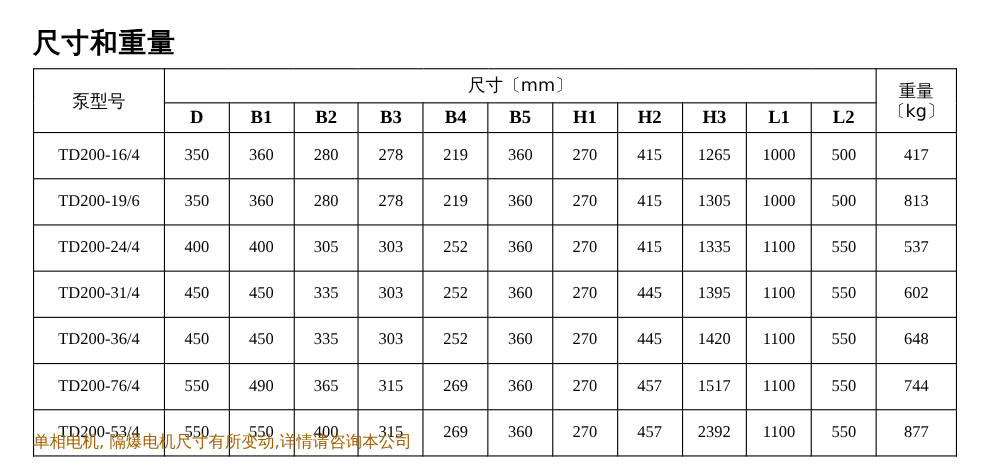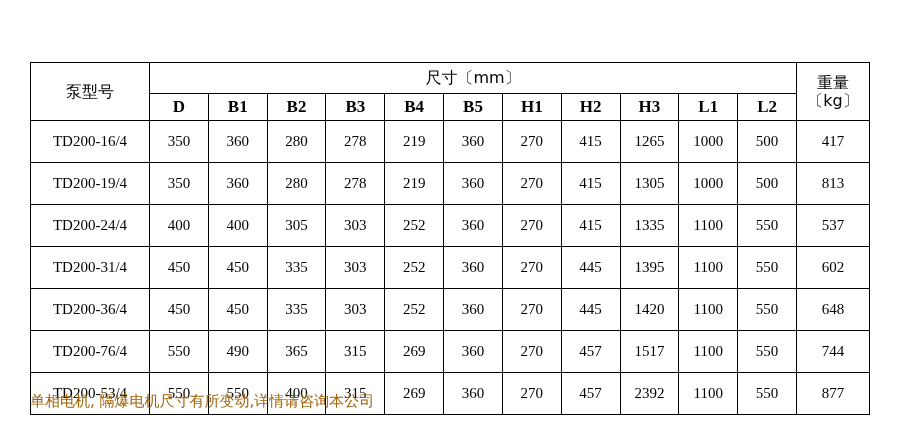--- a/index.html
+++ b/index.html
@@ -104,20 +104,21 @@
     font-size: 15px;
     color: #a16207;
     white-space: nowrap;
   }
 </style>
 </head>
 <body>
 
 <div class="page">
 
+  <div class="page-title">尺寸和重量</div>
 
   <div class="table-wrap">
     <table class="spec">
       <thead>
         <tr class="hdr-top">
           <th class="model-head" rowspan="2">泵型号</th>
           <th class="dim-group" colspan="11">尺寸〔mm〕</th>
           <th class="weight-head" rowspan="2">
             <span class="w-l1">重量</span>
             <span class="w-l2">〔kg〕</span>
@@ -147,21 +148,21 @@
           <td class="num">219</td>
           <td class="num">360</td>
           <td class="num">270</td>
           <td class="num">415</td>
           <td class="num">1265</td>
           <td class="num">1000</td>
           <td class="num">500</td>
           <td class="num">417</td>
         </tr>
         <tr>
-          <td class="model-cell">TD200-19/4</td>
+          <td class="model-cell">TD200-19/6</td>
           <td class="num">350</td>
           <td class="num">360</td>
           <td class="num">280</td>
           <td class="num">278</td>
           <td class="num">219</td>
           <td class="num">360</td>
           <td class="num">270</td>
           <td class="num">415</td>
           <td class="num">1305</td>
           <td class="num">1000</td>

